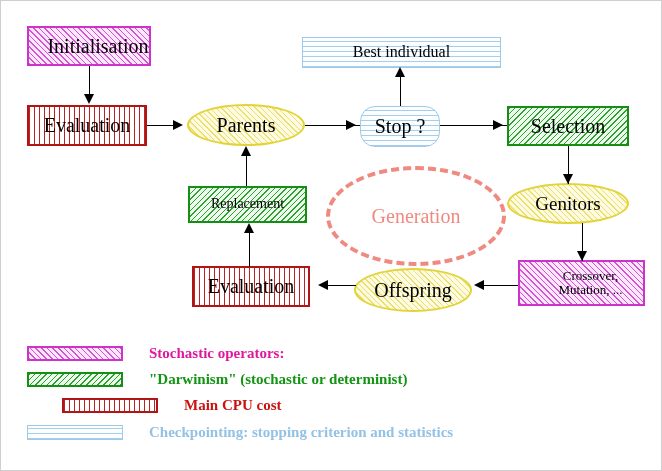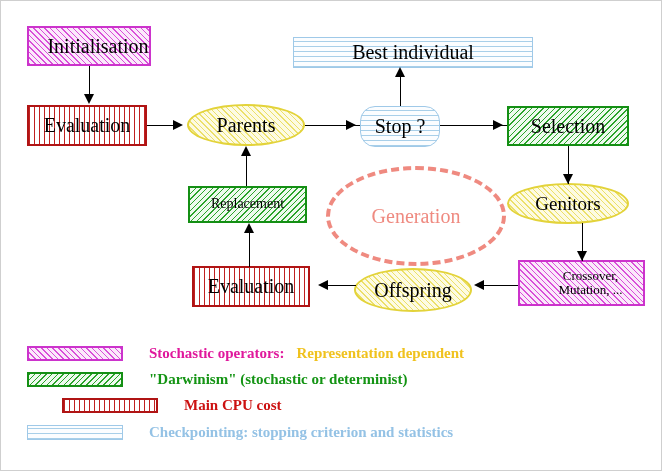--- a/index.html
+++ b/index.html
@@ -79,21 +79,21 @@
   </div>
 
   <div class="node fill-red" style="left:26px;top:104px;width:120px;height:41px;font-size:20px;">
     <span>Evaluation</span>
   </div>
 
   <div class="node fill-yellow ellipse" style="left:186px;top:103px;width:118px;height:42px;font-size:20px;">
     <span>Parents</span>
   </div>
 
-  <div class="node fill-blue" style="left:292px;top:36px;width:240px;height:31px;font-size:20px;">
+  <div class="node fill-blue" style="left:301px;top:36px;width:199px;height:31px;font-size:16px;">
     <span>Best individual</span>
   </div>
 
   <div class="node fill-blue round" style="left:359px;top:105px;width:80px;height:41px;font-size:20px;">
     <span>Stop ?</span>
   </div>
 
   <div class="node fill-green" style="left:506px;top:105px;width:122px;height:40px;font-size:20px;">
     <span>Selection</span>
   </div>
@@ -154,21 +154,20 @@
   <div class="arrow a-up" style="left:243px;top:222px;"></div>
 
   <div class="edge vline" style="left:245px;top:147px;height:38px;"></div>
   <div class="arrow a-up" style="left:240px;top:145px;"></div>
 
   <div id="legend">
 
     <div class="leg-row" style="top:6px;">
       <div class="swatch fill-magenta"></div>
       <div class="leg-text c-magenta">Stochastic operators:</div>
-      <div class="leg-text c-gold" style="margin-left:12px;">Representation dependent</div>
     </div>
 
     <div class="leg-row" style="top:32px;">
       <div class="swatch fill-green"></div>
       <div class="leg-text c-green">"Darwinism" (stochastic or determinist)</div>
     </div>
 
     <div class="leg-row" style="top:58px;margin-left:35px;">
       <div class="swatch fill-red"></div>
       <div class="leg-text c-red">Main CPU cost</div>

